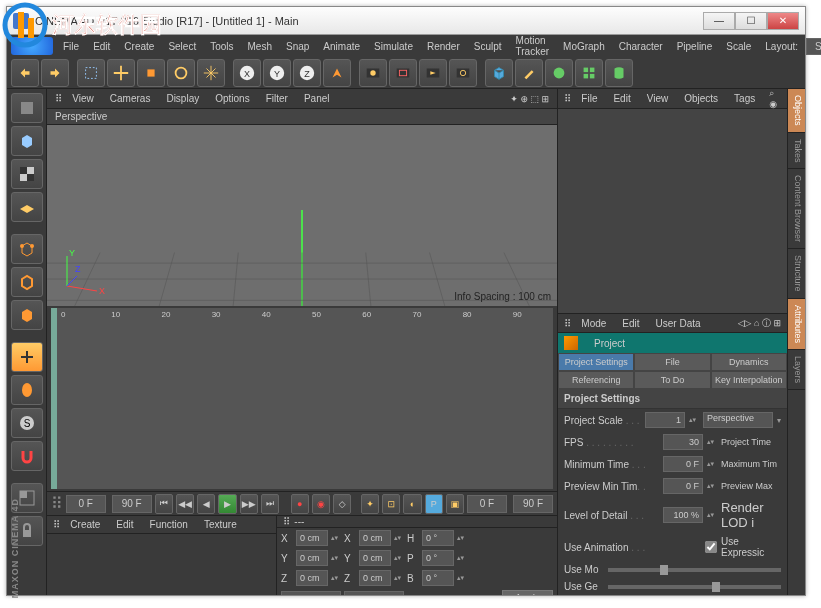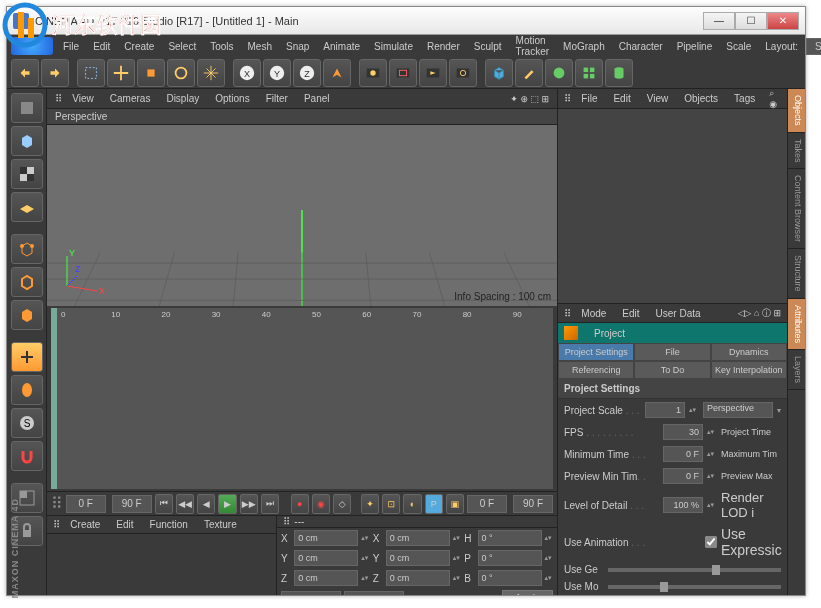--- a/index.html
+++ b/index.html
@@ -37,21 +37,21 @@
 .tfield { width:40px; height:18px; background:#555; border:1px solid #666; color:#ccc; font-size:10px; text-align:center; }
 .tcbtn { width:20px; height:20px; background:linear-gradient(#555,#444); border:1px solid #666; border-radius:2px; display:flex; align-items:center; justify-content:center; color:#ccc; font-size:9px; }
 .tcbtn.play { background:linear-gradient(#5a5,#383); }
 .lower-panels { height:80px; background:#3a3a3a; display:flex; border-top:1px solid #222; }
 .mat-panel { flex:1; border-right:1px solid #222; }
 .panel-menu { height:18px; display:flex; align-items:center; padding:0 6px; gap:4px; color:#ccc; font-size:10px; background:#3a3a3a; border-bottom:1px solid #222; }
 .panel-body { flex:1; background:#444; }
 .coord-panel { width:280px; display:flex; flex-direction:column; }
 .coord-row { display:flex; align-items:center; padding:2px 4px; gap:3px; }
 .coord-lbl { color:#ccc; font-size:10px; width:12px; }
-.coord-in { width:64px; height:16px; background:#555; border:1px solid #666; color:#ccc; font-size:9px; padding:0 3px; }
+.coord-in { width:32px; height:16px; background:#555; border:1px solid #666; color:#ccc; font-size:9px; padding:0 3px; }
 .coord-spin { width:10px; font-size:7px; color:#999; }
 .apply-btn { background:#666; color:#ccc; border:1px solid #777; padding:2px 12px; font-size:10px; margin-left:auto; }
 .right-area { width:248px; background:#3a3a3a; display:flex; border-left:1px solid #222; }
 .right-panels { flex:1; display:flex; flex-direction:column; min-width:0; }
 .obj-menu { height:20px; display:flex; align-items:center; padding:0 6px; gap:4px; color:#ccc; font-size:10px; border-bottom:1px solid #222; }
 .obj-body { flex:1; background:#444; min-height:190px; }
 .attr-menu { height:20px; display:flex; align-items:center; padding:0 6px; gap:4px; color:#ccc; font-size:10px; border-top:1px solid #222; border-bottom:1px solid #222; }
 .attr-header { height:20px; display:flex; align-items:center; padding:0 6px; gap:16px; color:#ccc; font-size:10px; background:#0f766e; }
 .attr-header .cube { width:14px; height:14px; background:linear-gradient(135deg,#f90,#c60); }
 .tabs { display:flex; flex-wrap:wrap; }
@@ -511,32 +511,32 @@
         </div>
         <div class="attr-row">
           <span class="attr-lbl"><span>Level of Detail</span> <span class="dots">. . .</span></span>
           <input class="attr-in" value="100 %" style="">
             <span class="coord-spin">▴▾</span>
           <span style="width:60px;font-size:13px">Render LOD i</span>
         </div>
         <div class="attr-row">
           <span class="attr-lbl"><span>Use Animation</span> <span class="dots">. . .</span></span>
           <input type="checkbox" class="attr-chk" checked="" style="">
-          <span style="width:60px;font-size:14px">Use Expressic</span>
+          <span style="width:60px;font-size:10px">Use Expressic</span>
+        </div>
+        <div class="attr-row">
+          <span style="font-size:10px;width:40px">Use Mo</span>
+          <div class="slider">
+              <div class="slider-thumb" style="left:30%"></div>
+            </div>
         </div>
         <div class="attr-row">
           <span style="font-size:10px;width:40px">Use Ge</span>
           <div class="slider">
               <div class="slider-thumb" style="left:60%"></div>
-            </div>
-        </div>
-        <div class="attr-row">
-          <span style="font-size:10px;width:40px">Use Mo</span>
-          <div class="slider">
-              <div class="slider-thumb" style="left:30%"></div>
             </div>
         </div>
       </div>
 
       <div class="side-tabs">
         <div class="side-tab active">Objects</div>
         <div class="side-tab">Takes</div>
         <div class="side-tab">Content Browser</div>
         <div class="side-tab">Structure</div>
         <div class="side-tab active">Attributes</div>

